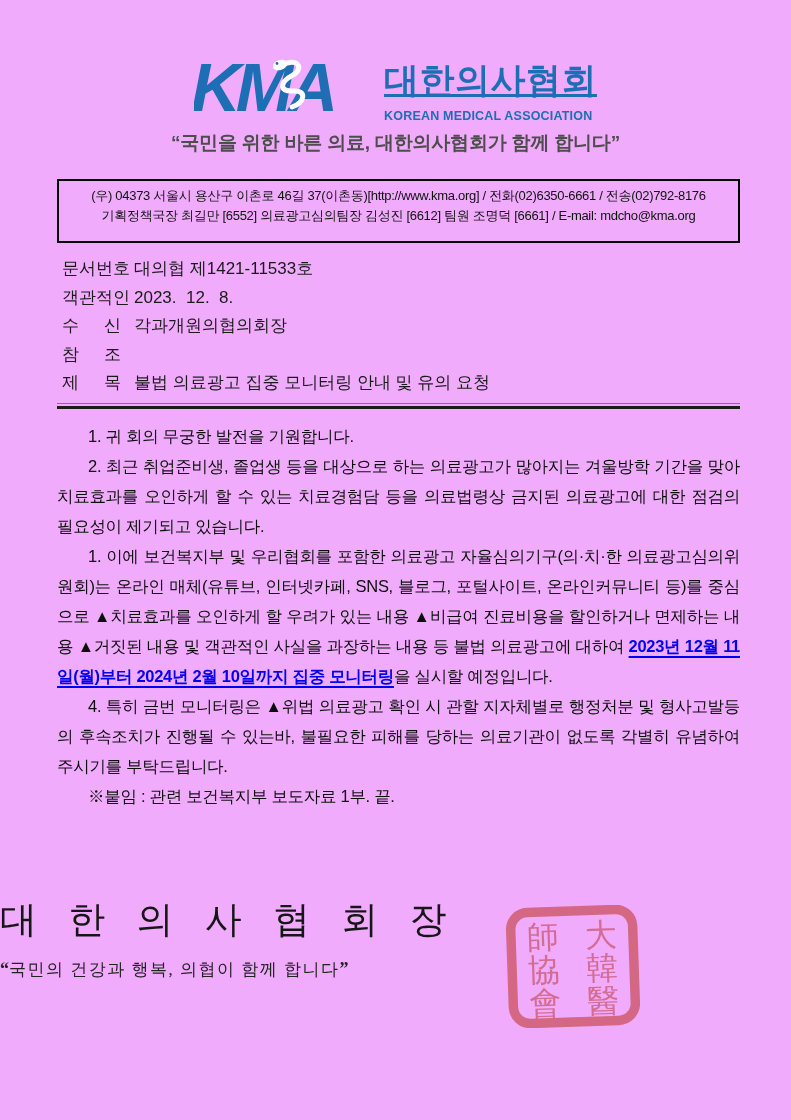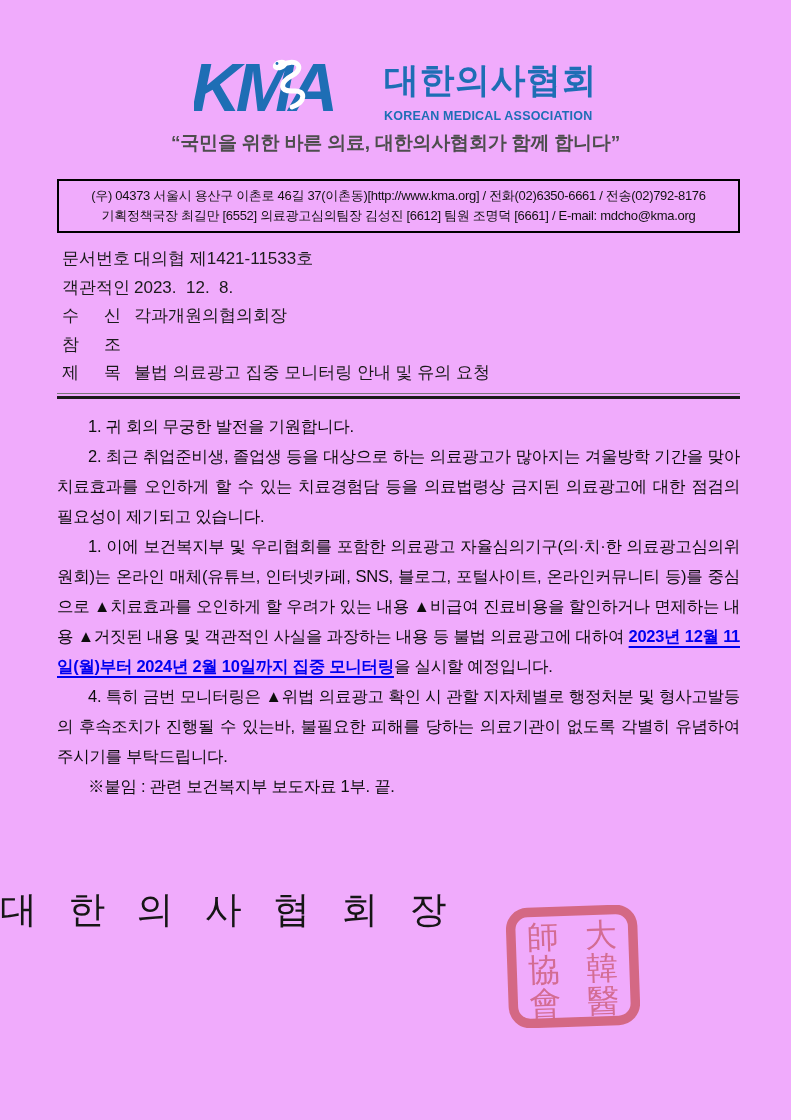--- a/index.html
+++ b/index.html
@@ -22,20 +22,21 @@
   }
   .kma-mark { display: block; }
   .org-names { margin-left: 8px; text-align: left; padding-top: 8px; }
   .org-name-ko {
     font-size: 35px;
     font-weight: 800;
     color: #1e6eb5;
     letter-spacing: 0.5px;
     line-height: 1.0;
     white-space: nowrap;
+    text-decoration: underline;
   }
   .org-name-en {
     font-size: 12.5px;
     font-weight: 700;
     color: #1e6eb5;
     letter-spacing: 0.2px;
     margin-top: 12px;
     white-space: nowrap;
   }
   .logo-slogan {
@@ -43,21 +44,21 @@
     font-size: 19px;
     font-weight: 600;
     color: #4d4d4d;
     letter-spacing: -0.2px;
   }
 
   
   .contact-box {
     margin: 23px 51px 0 57px;
     border: 2px solid #000000;
-    padding: 5px 2px 6px;
+    padding: 5px 2px 16px;
     text-align: center;
     font-size: 13px;
     line-height: 19.5px;
     color: #111;
     letter-spacing: -0.3px;
   }
 
   
   .meta { margin: 12px 57px 0 62px; font-size: 17px; color: #1a1a1a; }
   .meta-row { line-height: 28.6px; white-space: pre; }
@@ -171,20 +172,21 @@
   <div class="doc-body">
     <p class="para-1">1. 귀 회의 무궁한 발전을 기원합니다.</p>
     <p class="para-2">2. 최근 취업준비생, 졸업생 등을 대상으로 하는 의료광고가 많아지는 겨울방학 기간을 맞아 치료효과를 오인하게 할 수 있는 치료경험담 등을 의료법령상 금지된 의료광고에 대한 점검의 필요성이 제기되고 있습니다.</p>
     <p class="para-3"><span>1. 이에 보건복지부 및 우리협회를 포함한 의료광고 자율심의기구(의·치·한 의료광고심의위원회)는 온라인 매체(유튜브, 인터넷카페, SNS, 블로그, 포털사이트, 온라인커뮤니티 등)를 중심으로 ▲치료효과를 오인하게 할 우려가 있는 내용 ▲비급여 진료비용을 할인하거나 면제하는 내용 ▲거짓된 내용 및 객관적인 사실을 과장하는 내용 등 불법 의료광고에 대하여 </span><span class="highlight-blue">2023년 12월 11일(월)부터 2024년 2월 10일까지 집중 모니터링</span><span>을 실시할 예정입니다.</span></p>
     <p class="para-4"><span>4. 특히 금번 모니터링은 </span><span class="bold-warning">▲위법 의료광고 확인 시 관할 지자체별로 행정처분 및 형사고발등의 후속조치가 진행될 수 있는바, 불필요한 피해를 당하는 의료기관이 없도록 각별히 유념</span><span>하여 주시기를 부탁드립니다.</span></p>
     <p class="attachment-note">※붙임 : 관련 보건복지부 보도자료 1부. 끝.</p>
   </div>
 
   <div class="signature">
     <div class="sig-title">대 한 의 사 협 회 장</div>
+    <div class="sig-slogan"><span class="sig-quote">“</span><span>국민의 건강과 행복, 의협이 함께 합니다</span><span class="sig-quote">”</span></div>
   </div>
 
   <svg class="seal" viewBox="0 0 134 123" xmlns="http://www.w3.org/2000/svg">
     <g transform="rotate(-2 67 61)" opacity="0.82">
       <rect x="6" y="6" width="122" height="111" rx="17" fill="none" stroke="#cf5a6a" stroke-width="9.5"></rect>
       <g font-family="'Liberation Serif', serif" font-size="32" fill="#c9556a" text-anchor="middle" opacity="0.88">
         <text x="96" y="42">大</text>
         <text x="96" y="75">韓</text>
         <text x="96" y="108">醫</text>
         <text x="38" y="42">師</text>

